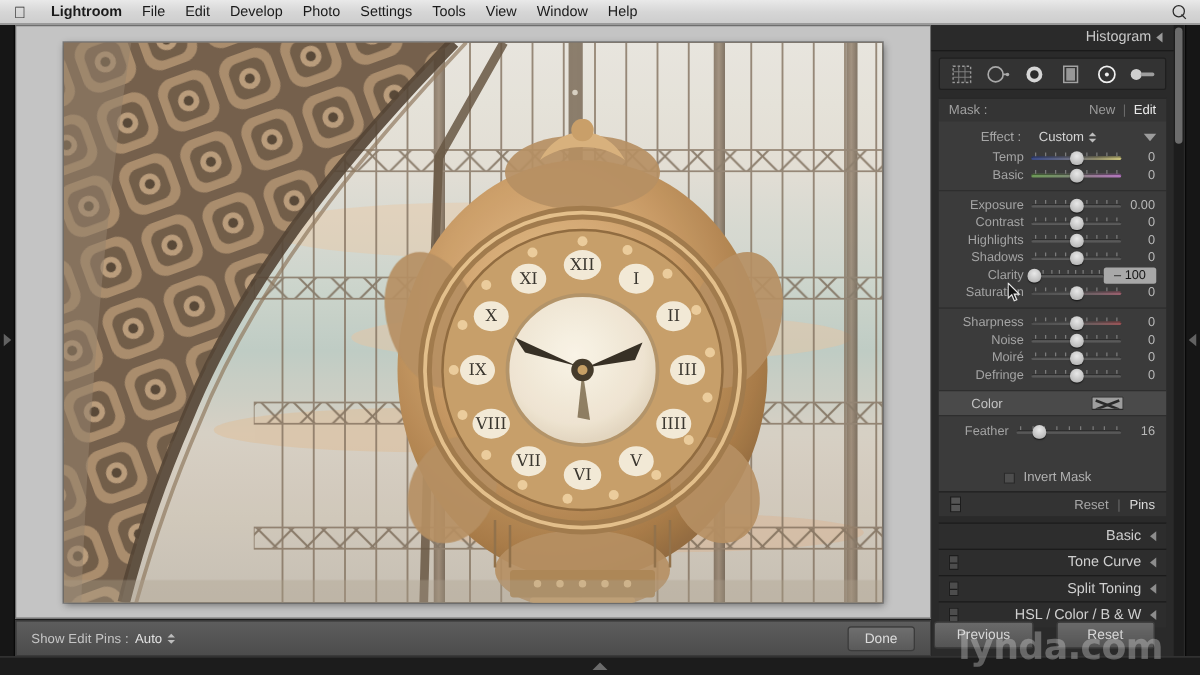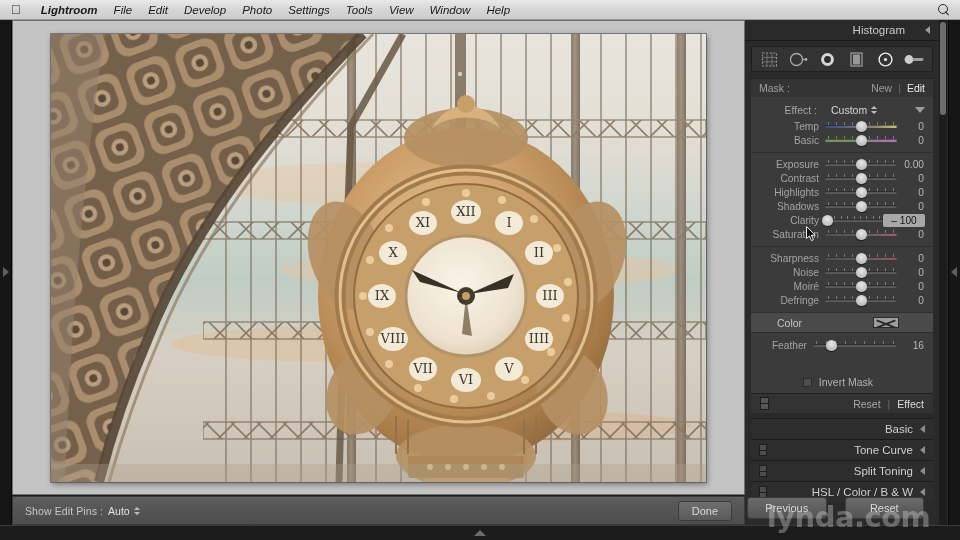--- a/index.html
+++ b/index.html
@@ -14,21 +14,21 @@
   .app { position:relative; width:960px; height:540px; background:#000; }
 
   
   .menubar {
     position:absolute; top:0; left:0; width:960px; height:20px;
     background:linear-gradient(180deg,#e9e9e9 0%,#d6d6d6 50%,#cdcdcd 100%);
     border-bottom:1px solid #9a9a9a;
     display:flex; align-items:center; color:#1a1a1a; font-size:11.5px;
   }
   .apple-logo { margin:0 12px 0 11px; font-size:13px; line-height:1; color:#222; }
-  .menu-item { padding:0 8px; height:20px; line-height:20px; white-space:nowrap;font-style:italic; }
+  .menu-item { padding:0 8px; height:20px; line-height:20px; white-space:nowrap; }
   .menu-item.app-name { font-weight:bold; }
   .menubar-right { margin-left:auto; display:flex; align-items:center; padding-right:10px; }
   .spot-icon { width:13px; height:13px; position:relative; }
   .spot-icon::before {
     content:""; position:absolute; left:1px; top:1px; width:8px; height:8px;
     border:1.3px solid #2a2a2a; border-radius:50%;
   }
   .spot-icon::after {
     content:""; position:absolute; left:8px; top:8px; width:5px; height:1.4px;
     background:#2a2a2a; transform:rotate(45deg); transform-origin:left center;
@@ -114,21 +114,21 @@
   .scrollbar {
     position:absolute; right:1px; top:0; width:8px; height:505px; background:#1d1d1d;
   }
   .scrollthumb {
     position:absolute; right:1px; top:2px; width:6px; height:93px;
     background:#6c6c6c; border-radius:3px;
   }
 
   .hist-header {
     height:21px; background:#2a2a2a; display:flex; align-items:center;
-    justify-content:flex-end; padding-right:9px; gap:20px;
+    justify-content:flex-end; padding-right:9px; gap:4px;
     border-bottom:1px solid #1a1a1a;
   }
   .hist-title { color:#c9c9c9; font-size:11.5px; }
   .tri-left { width:0;height:0;border-top:4px solid transparent;border-bottom:4px solid transparent;border-right:5px solid #9a9a9a; }
 
   
   .tool-strip {
     margin:5px 6px 0 6px; height:26px;
     background:#333; border:1px solid #1f1f1f; border-radius:2px;
     display:flex; align-items:center; justify-content:space-around; padding:0 3px;
@@ -847,21 +847,21 @@
             <span class="chk"></span>
             <span class="invert-lbl">Invert Mask</span>
           </div>
         </div>
 
         <div class="rc-row">
           <span class="switch-ico"></span>
           <span class="rc-actions">
             <span class="rc-reset">Reset</span>
             <span class="rc-sep">|</span>
-            <span class="rc-close">Effect</span>
+            <span class="rc-close">Pins</span>
           </span>
         </div>
 
         <div class="phead first">
           <span class="ptitle">Basic</span>
           <span class="ptri"></span>
         </div>
         <div class="phead">
           <span class="psw"></span>
           <span class="ptitle">Tone Curve</span>

